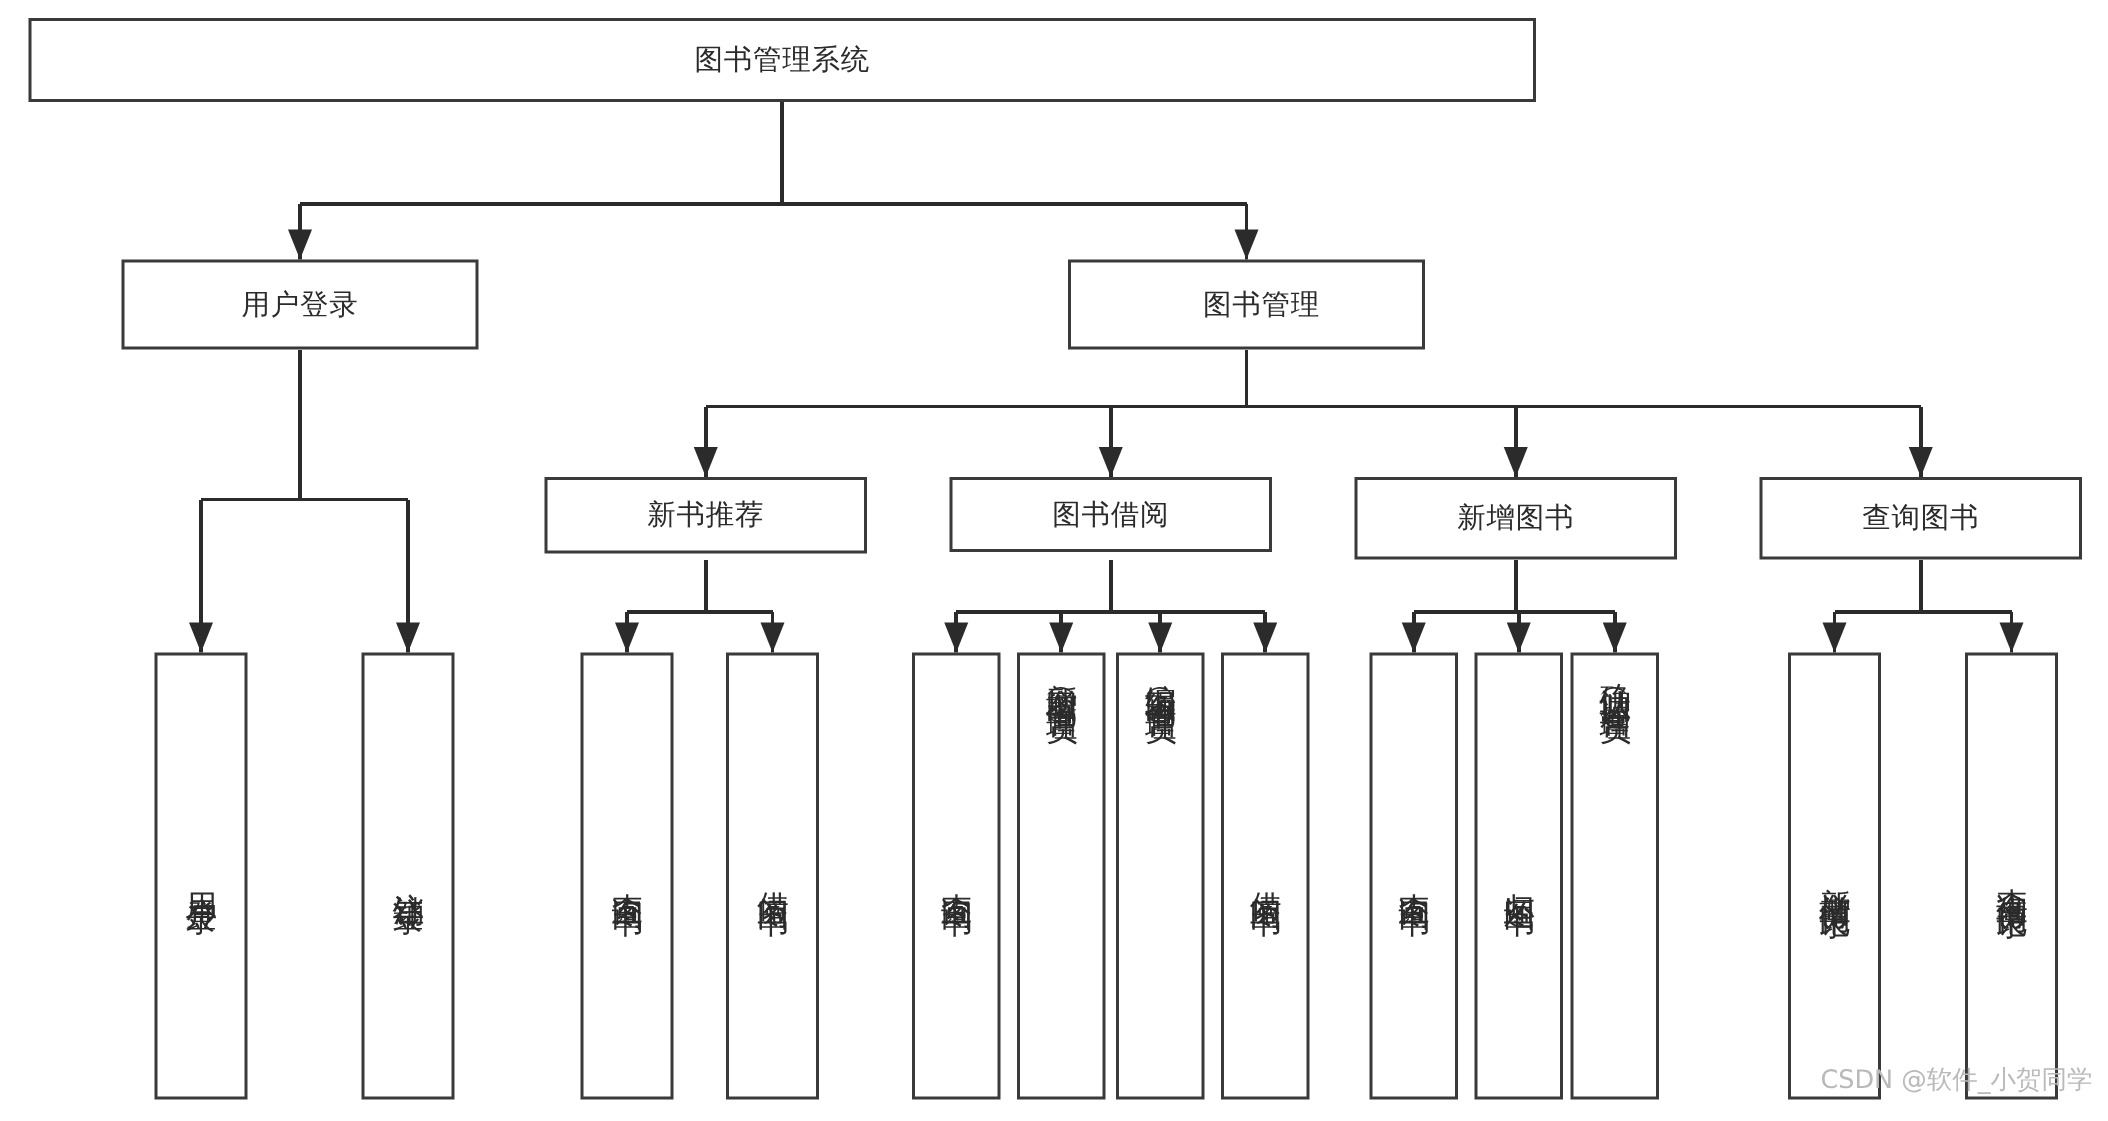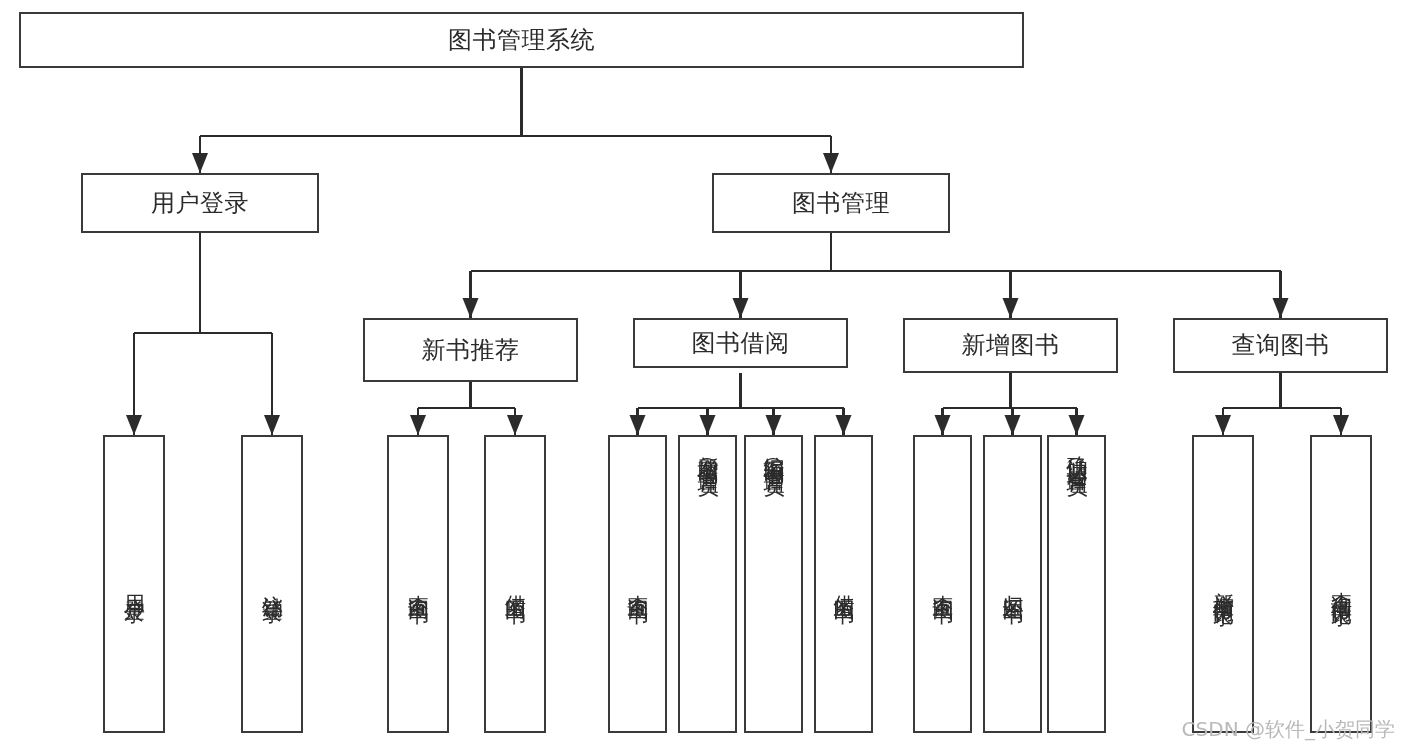--- a/index.html
+++ b/index.html
@@ -25,21 +25,21 @@
     position: absolute;
     box-sizing: border-box;
     background: #ffffff;
     border: 2.5px solid #3a3a3a;
     display: flex;
     align-items: center;
     justify-content: center;
   }
   .node-label {
     color: #2b2b2b;
-    font-size: 24px;
+    font-size: 19px;
     line-height: 1.18;
     letter-spacing: 0.5px;
     white-space: nowrap;
     text-align: center;
   }
   .node-box.vertical .node-label {
     writing-mode: vertical-rl;
     text-orientation: upright;
     letter-spacing: 3px;
     font-size: 21px;
@@ -58,22 +58,22 @@
     position: absolute;
     left: 0;
     top: 0;
     width: 1405px;
     height: 747px;
     pointer-events: none;
   }
   .watermark {
     position: absolute;
     right: 10px;
-    bottom: 4px;
-    font-size: 20px;
+    bottom: 16px;
+    font-size: 17px;
     color: #b9b9b9;
     font-family: "DejaVu Sans", "Liberation Sans", sans-serif;
     white-space: nowrap;
   }
 </style>
 </head>
 <body>
 
 <div id="diagram-root">
   <svg class="edges" viewBox="0 0 1405 747">
@@ -135,21 +135,21 @@
   <div id="node-layer">
       <div class="node-box" style="left: 19px; top: 12px; width: 1005px; height: 56px;">
         <span class="node-label">图书管理系统</span>
       </div>
       <div class="node-box" style="left: 81px; top: 173px; width: 238px; height: 60px;">
         <span class="node-label">用户登录</span>
       </div>
       <div class="node-box" style="left: 712px; top: 173px; width: 238px; height: 60px; padding-left: 20px;">
         <span class="node-label">图书管理</span>
       </div>
-      <div class="node-box" style="left: 363px; top: 318px; width: 215px; height: 64px;">
+      <div class="node-box" style="left: 363px; top: 318px; width: 215px; height: 51px;">
         <span class="node-label">新书推荐</span>
       </div>
       <div class="node-box" style="left: 633px; top: 318px; width: 215px; height: 50px;">
         <span class="node-label">图书借阅</span>
       </div>
       <div class="node-box" style="left: 903px; top: 318px; width: 215px; height: 55px;">
         <span class="node-label">新增图书</span>
       </div>
       <div class="node-box" style="left: 1173px; top: 318px; width: 215px; height: 55px;">
         <span class="node-label">查询图书</span>

